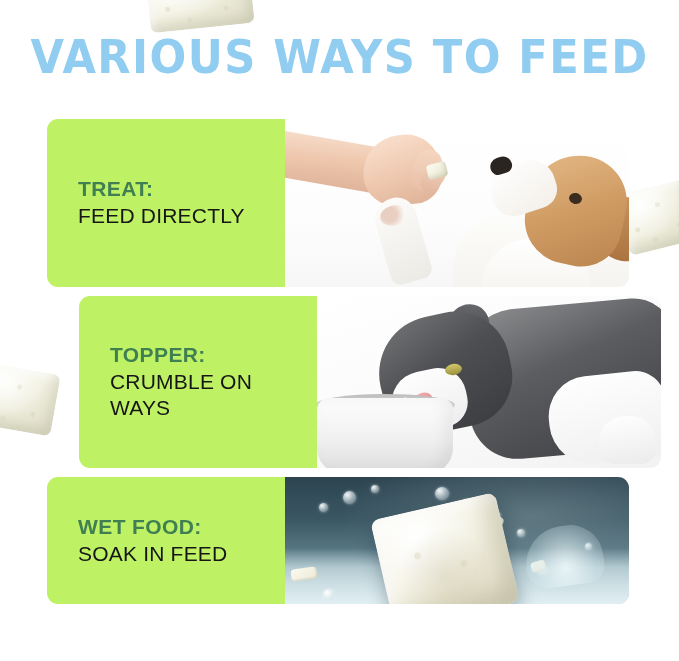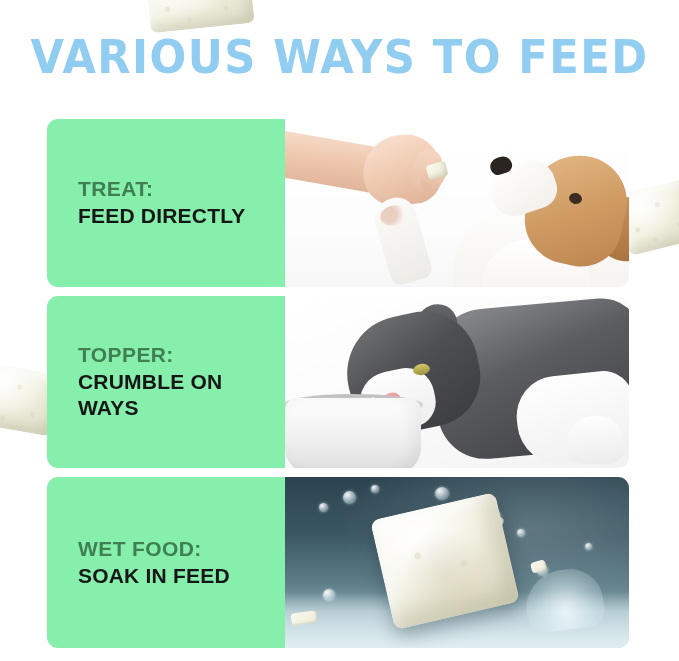--- a/index.html
+++ b/index.html
@@ -83,52 +83,52 @@
     display: flex;
     width: 582px;
     margin-bottom: 9px;
     border-radius: 11px;
     overflow: hidden;
   }
   .row:last-child { margin-bottom: 0; }
 
   .row-text {
     flex: 0 0 238px;
-    background: #86efac;
+    background: #bef264;
     display: flex;
     flex-direction: column;
     justify-content: center;
     padding: 0 0 0 31px;
   }
 
   .kicker {
     color: #3f7f52;
     font-size: 21px;
     font-weight: 700;
     letter-spacing: 0.4px;
     line-height: 1.28;
     white-space: nowrap;
   }
   .body-text {
     color: #161616;
     font-size: 21px;
-    font-weight: 700;
+    font-weight: 400;
     letter-spacing: 0.2px;
     line-height: 1.28;
   }
 
   .row-photo {
     flex: 1 1 auto;
     position: relative;
     overflow: hidden;
   }
 
   #row-1 { height: 168px; }
-  #row-2 { height: 172px; }
-  #row-3 { height: 171px; }
+  #row-2 { height: 172px; margin-left: 32px; }
+  #row-3 { height: 127px; }
 
   
   .photo-treat {
     background: linear-gradient(180deg, #ffffff 0%, #fdfdfd 60%, #f7f7f7 100%);
   }
   
   .arm {
     position: absolute;
     left: -30px; top: 22px;
     width: 170px; height: 46px;

